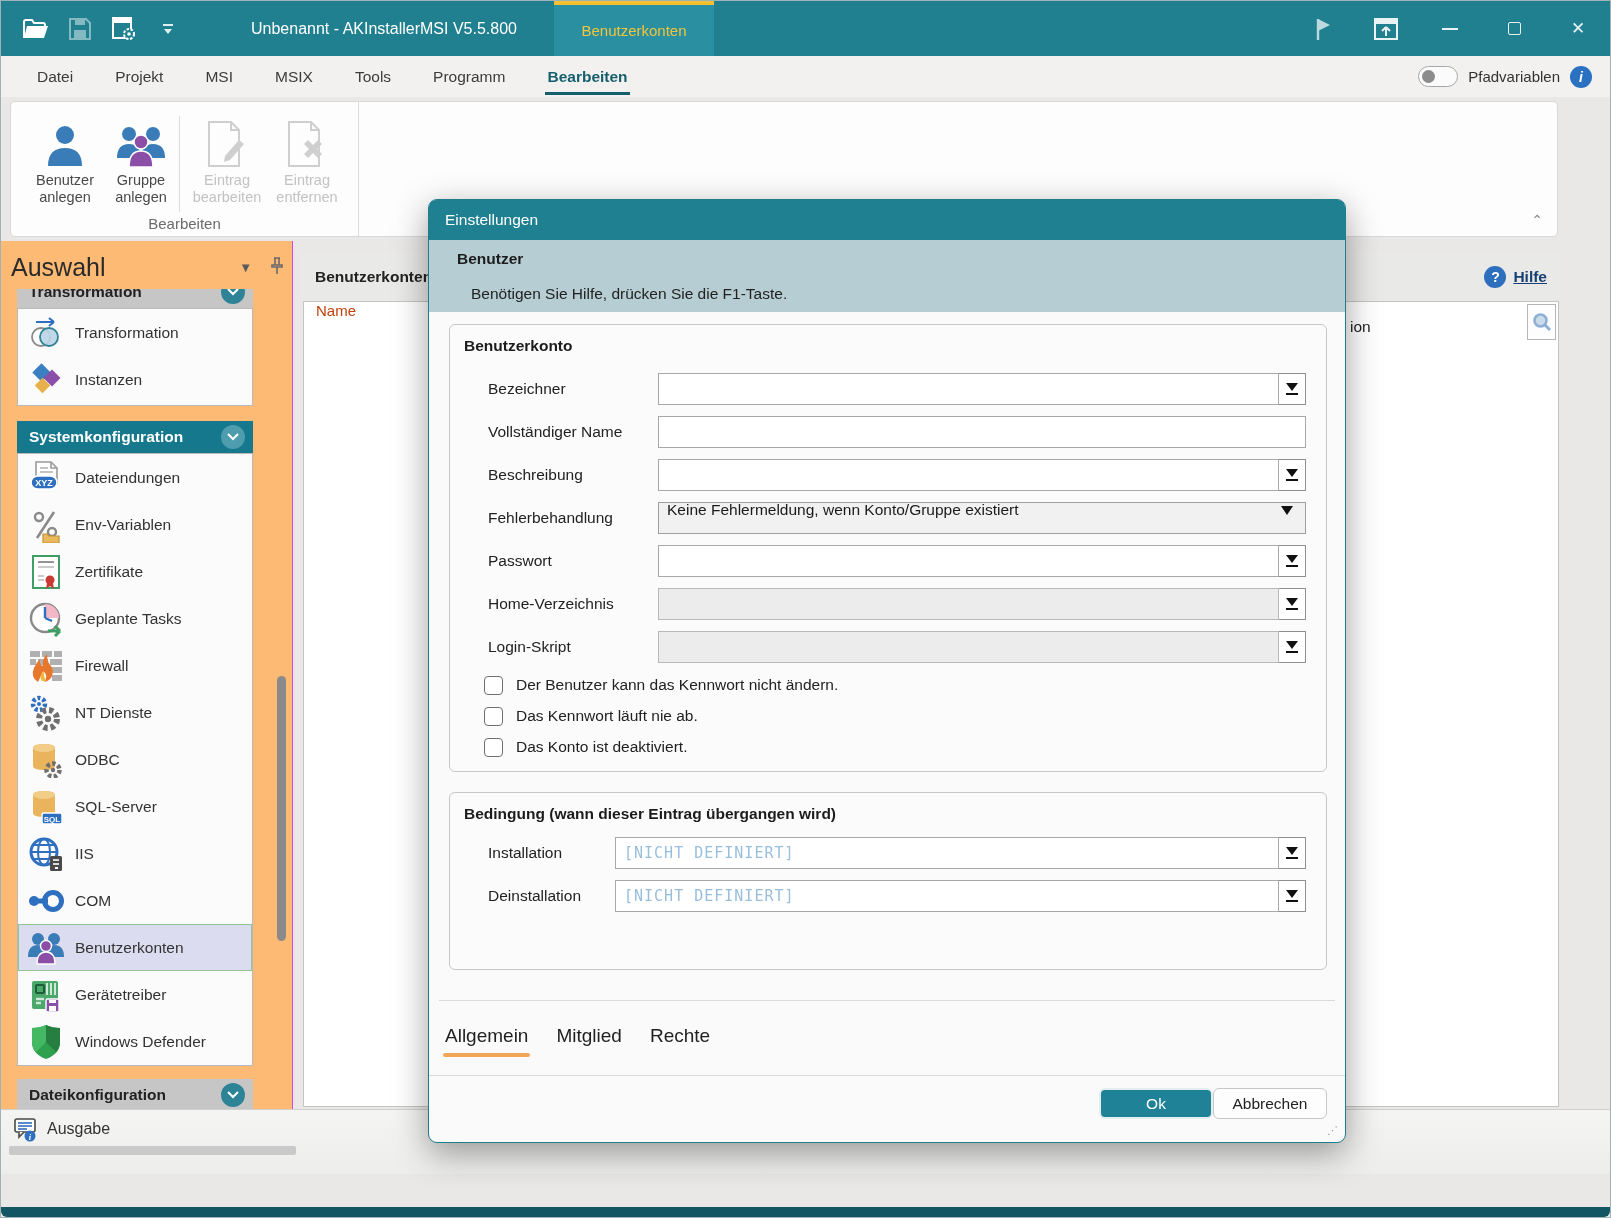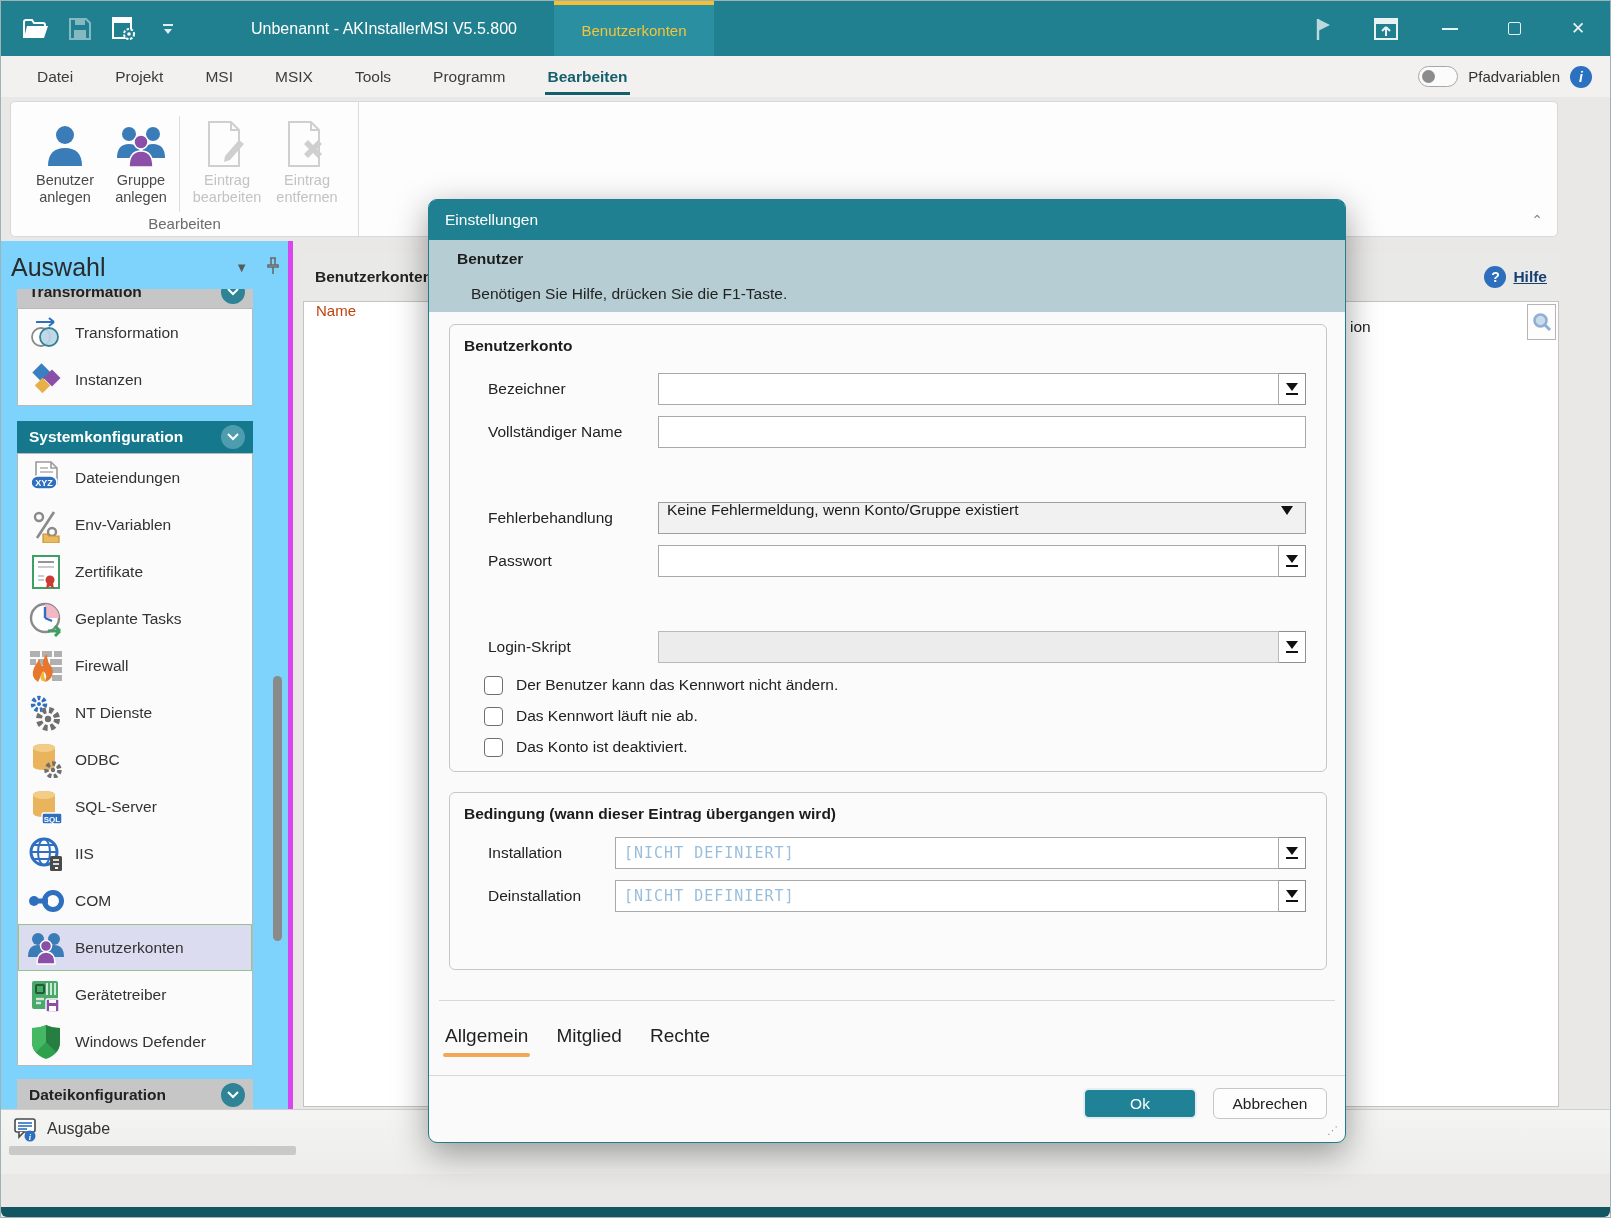--- a/index.html
+++ b/index.html
@@ -37,21 +37,21 @@
   .ribbon-group { position:absolute; left:0; top:0; width:348px; height:136px; border-right:1px solid #dcdcdc; }
   .rb-btn { position:absolute; top:8px; width:76px; text-align:center; }
   .rb-btn .rb-ic { height:58px; display:flex; align-items:flex-end; justify-content:center; }
   .rb-lbl { font-size:14.5px; color:#4a4a4a; line-height:17px; margin-top:4px; }
   .rb-btn.disabled .rb-lbl { color:#c3c3c3; }
   .rb-sep { position:absolute; left:168px; top:14px; width:1px; height:96px; background:#dcdcdc; }
   .rb-group-label { position:absolute; left:0; right:0; bottom:6px; text-align:center; font-size:15px; color:#6b6b6b; }
   .ribbon-collapse { position:absolute; right:14px; bottom:8px; color:#8a8a8a; font-size:14px; }
 
   
-  .sidebar { position:absolute; left:0; top:240px; width:292px; bottom:108px; background:#7dd3fc; border-right:5px solid #d946ef; }
+  .sidebar { position:absolute; left:0; top:240px; width:292px; bottom:108px; background:#fdba74; border-right:1px solid #d946ef; }
   .sb-head { position:absolute; left:10px; top:12px; right:8px; display:flex; align-items:center; }
   .sb-title { font-size:25px; color:#2a2a2a; flex:1; }
   .sb-caret { color:#5a5a5a; font-size:13px; margin-right:18px; }
   .group-header { position:absolute; left:16px; width:236px; height:32px; background:#c6c6c6; display:flex; align-items:center; padding:0 8px 0 12px; }
   .group-header.teal { background:#16788c; }
   .gh-label { font-weight:bold; font-size:15.5px; color:#222; flex:1; }
   .group-header.teal .gh-label { color:#fff; }
   .gh-chev { width:24px; height:24px; border-radius:50%; background:#2e8496; display:flex; align-items:center; justify-content:center; }
   .group-header.teal .gh-chev { background:#4d9dae; }
   .clipwrap { position:absolute; left:16px; top:48px; width:236px; height:19px; overflow:hidden; }
@@ -105,21 +105,21 @@
   .selectbox .tri { margin-left:auto; border-top-width:9px; }
   .mono-undef { font-family:"DejaVu Sans Mono", monospace; font-size:15px; color:#98bede; letter-spacing:1px; }
   .cb-row { position:absolute; left:34px; display:flex; align-items:center; gap:13px; height:24px; }
   .cb { width:19px; height:19px; border:1.6px solid #6f6f6f; border-radius:4px; background:#fff; }
   .cb-label { font-size:15.5px; color:#222; }
   .dlg-div { position:absolute; left:10px; right:10px; height:1px; background:#d9d9d9; }
   .tabs { position:absolute; left:16px; top:825px; display:flex; gap:28px; }
   .tab { font-size:19px; color:#1f1f1f; padding-bottom:10px; position:relative; }
   .tab.active { font-weight:500; }
   .tab.active::after { content:""; position:absolute; left:-2px; right:-2px; bottom:0; height:4px; background:#f2a758; border-radius:2px; }
-  .dlg-buttons { position:absolute; right:18px; top:888px; display:flex; gap:16px; }
+  .dlg-buttons { position:absolute; right:18px; top:888px; display:flex; gap:0; }
   .btn { width:114px; height:31px; border-radius:6px; font-size:15.5px; display:flex; align-items:center; justify-content:center; }
   .btn-ok { background:#1f8296; color:#fff; border:2px solid #e4eef0; }
   .btn-cancel { background:#fdfdfd; color:#222; border:1px solid #c6c6c6; }
   .grip { position:absolute; right:6px; bottom:5px; color:#9a9a9a; font-size:11px; letter-spacing:1px; }
 </style>
 </head>
 <body>
 
 <div class="window">
 
@@ -554,42 +554,62 @@
         </div>
       </div>
 
       <div class="frow" style="top:91px">
         <div class="flabel">Vollständiger Name</div>
         <div class="fctrl">
           <input class="tinput" value="" style="">
         </div>
       </div>
 
-
-      <div class="frow" style="top:177px">
-        <div class="flabel">Fehlerbehandlung</div>
-        <div class="fctrl">
-          <div class="selectbox">
-            <span>Keine Fehlermeldung, wenn Konto/Gruppe existiert</span>
-            <div class="tri"></div>
-          </div>
-        </div>
-      </div>
-
-      <div class="frow" style="top:220px">
-        <div class="flabel">Passwort</div>
+      <div class="frow" style="top:134px">
+        <div class="flabel">Beschreibung</div>
         <div class="fctrl">
           <input class="tinput" value="" style="">
           <div class="drophist">
               <div class="tri"></div>
               <div class="tri-bar"></div>
             </div>
         </div>
       </div>
 
+      <div class="frow" style="top:177px">
+        <div class="flabel">Fehlerbehandlung</div>
+        <div class="fctrl">
+          <div class="selectbox">
+            <span>Keine Fehlermeldung, wenn Konto/Gruppe existiert</span>
+            <div class="tri"></div>
+          </div>
+        </div>
+      </div>
+
+      <div class="frow" style="top:220px">
+        <div class="flabel">Passwort</div>
+        <div class="fctrl">
+          <input class="tinput" value="" style="">
+          <div class="drophist">
+              <div class="tri"></div>
+              <div class="tri-bar"></div>
+            </div>
+        </div>
+      </div>
+
+      <div class="frow" style="top:263px">
+        <div class="flabel">Home-Verzeichnis</div>
+        <div class="fctrl">
+          <input class="tinput dis" disabled="" value="" style="">
+          <div class="drophist">
+              <div class="tri"></div>
+              <div class="tri-bar"></div>
+            </div>
+        </div>
+      </div>
 
       <div class="frow" style="top:306px">
         <div class="flabel">Login-Skript</div>
         <div class="fctrl">
           <input class="tinput dis" disabled="" value="" style="">
           <div class="drophist">
               <div class="tri"></div>
               <div class="tri-bar"></div>
             </div>
         </div>

